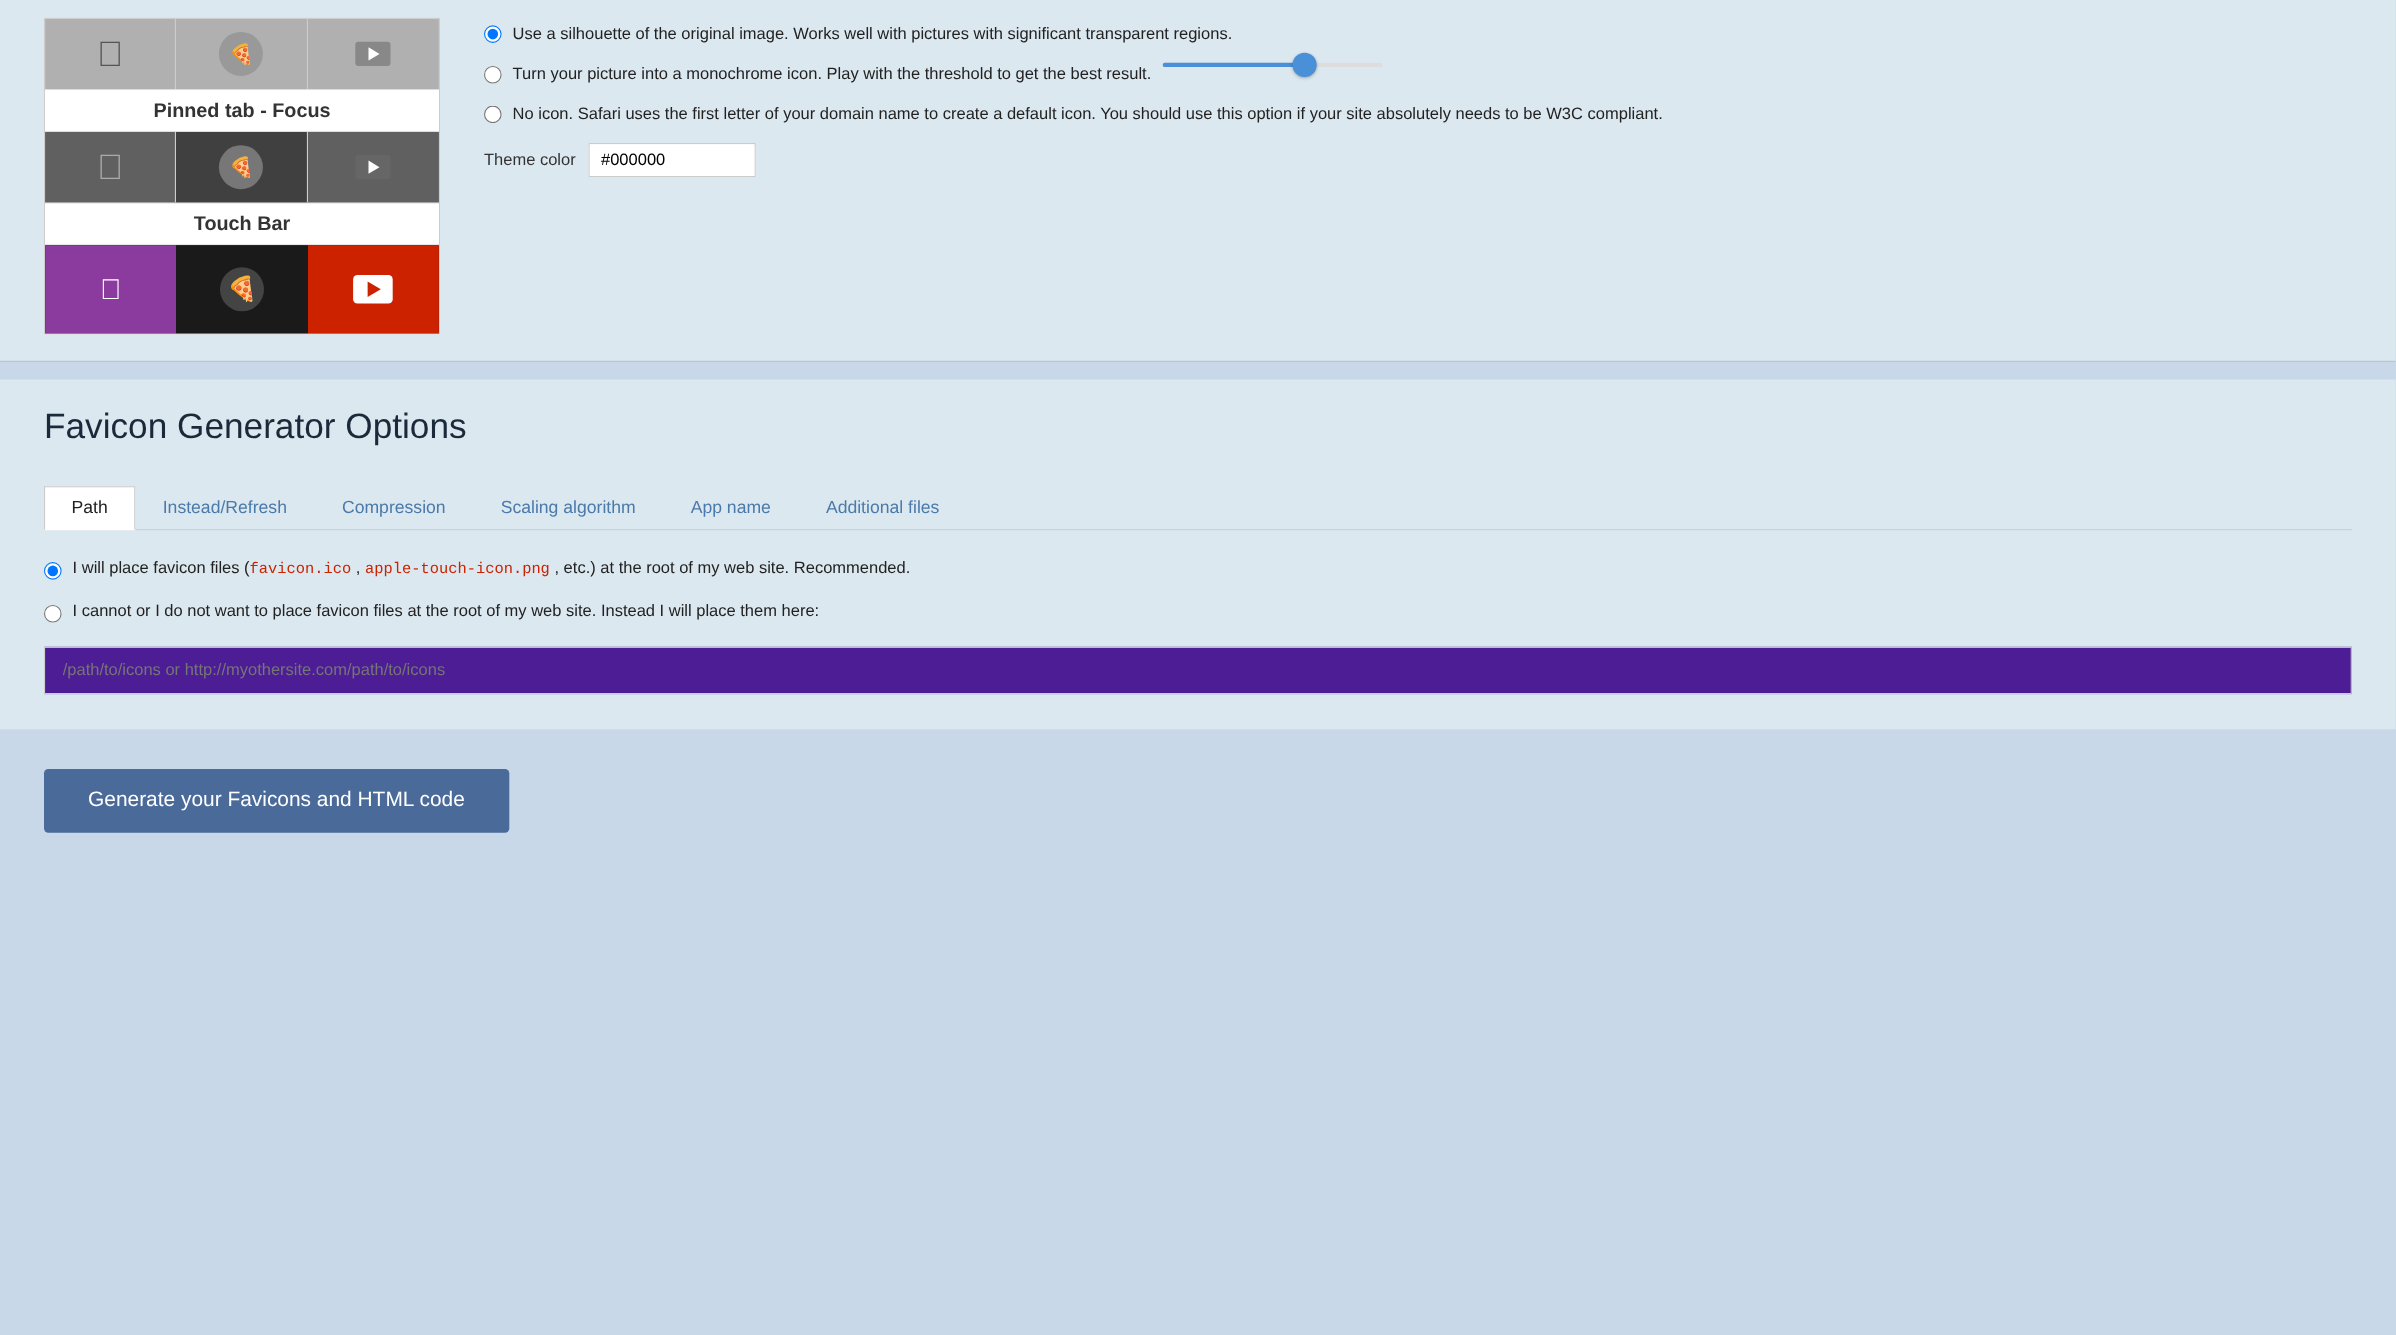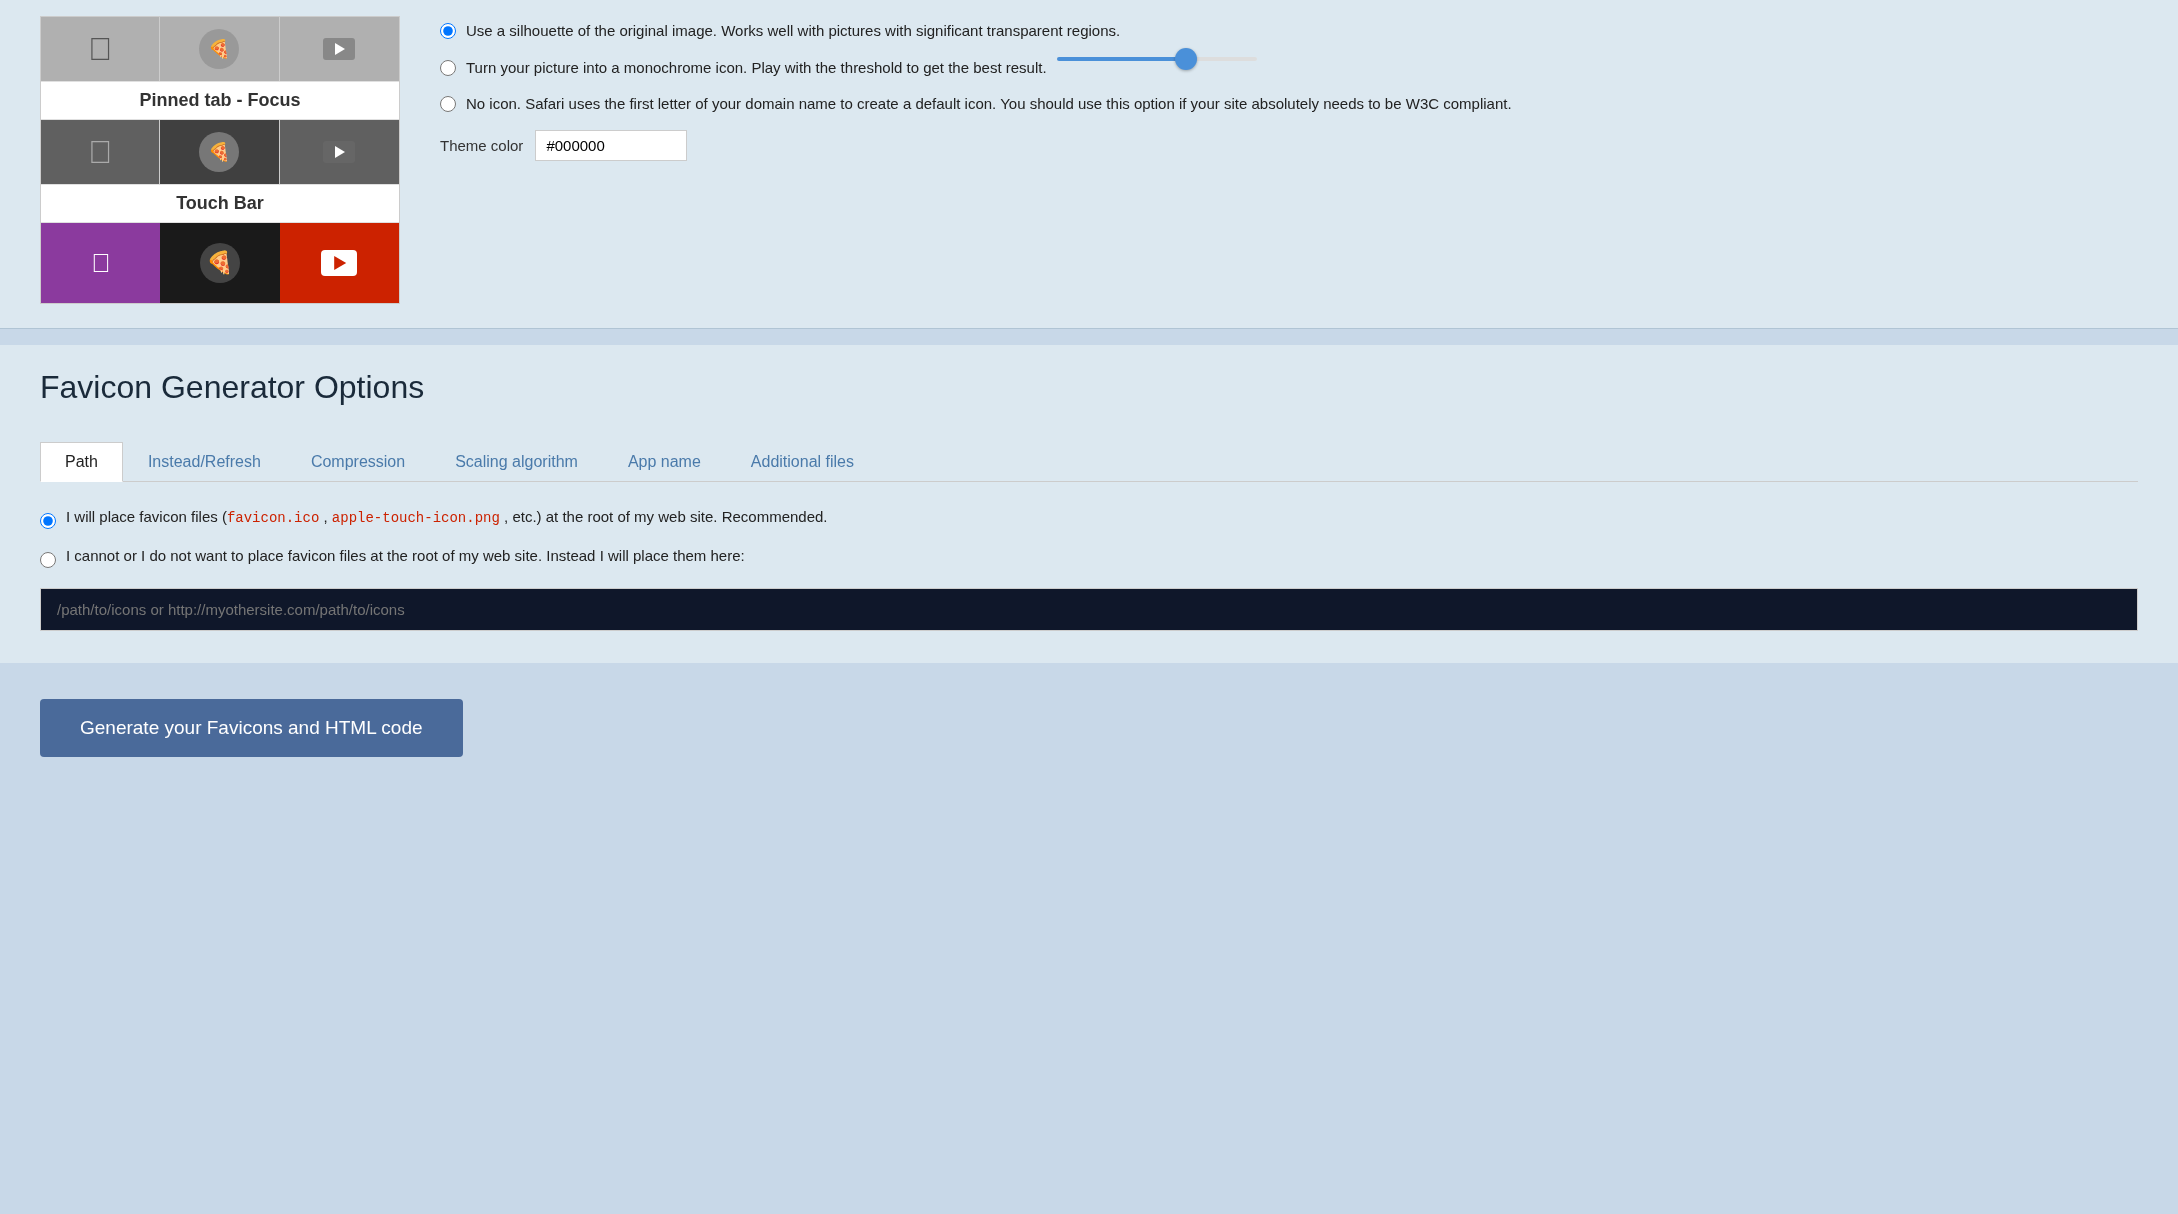--- a/index.html
+++ b/index.html
@@ -257,21 +257,21 @@
       font-weight: 500;
     }
 
     .tab-content {
       background: #dce8f0;
       padding: 4px 0;
     }
 
     .path-option {
       display: flex;
-      align-items: flex-end;
+      align-items: center;
       gap: 10px;
       margin-bottom: 16px;
       font-size: 15px;
       color: #222;
       line-height: 1.5;
     }
 
     .path-option input[type="radio"] {
       margin-top: 3px;
       flex-shrink: 0;
@@ -283,21 +283,21 @@
       font-family: "Courier New", Courier, monospace;
       font-size: 14px;
     }
 
     code.inline.red { color: #cc2200; }
 
     .path-input {
       width: 100%;
       padding: 12px 16px;
       font-size: 15px;
-      background: #0f172a;
+      background: #4c1d95;
       border: 1px solid #ccc;
       color: #999;
       margin-top: 4px;
     }
 
     
     .generate-section {
       padding: 20px 40px 30px 40px;
       background: #c8d8e8;
     }

